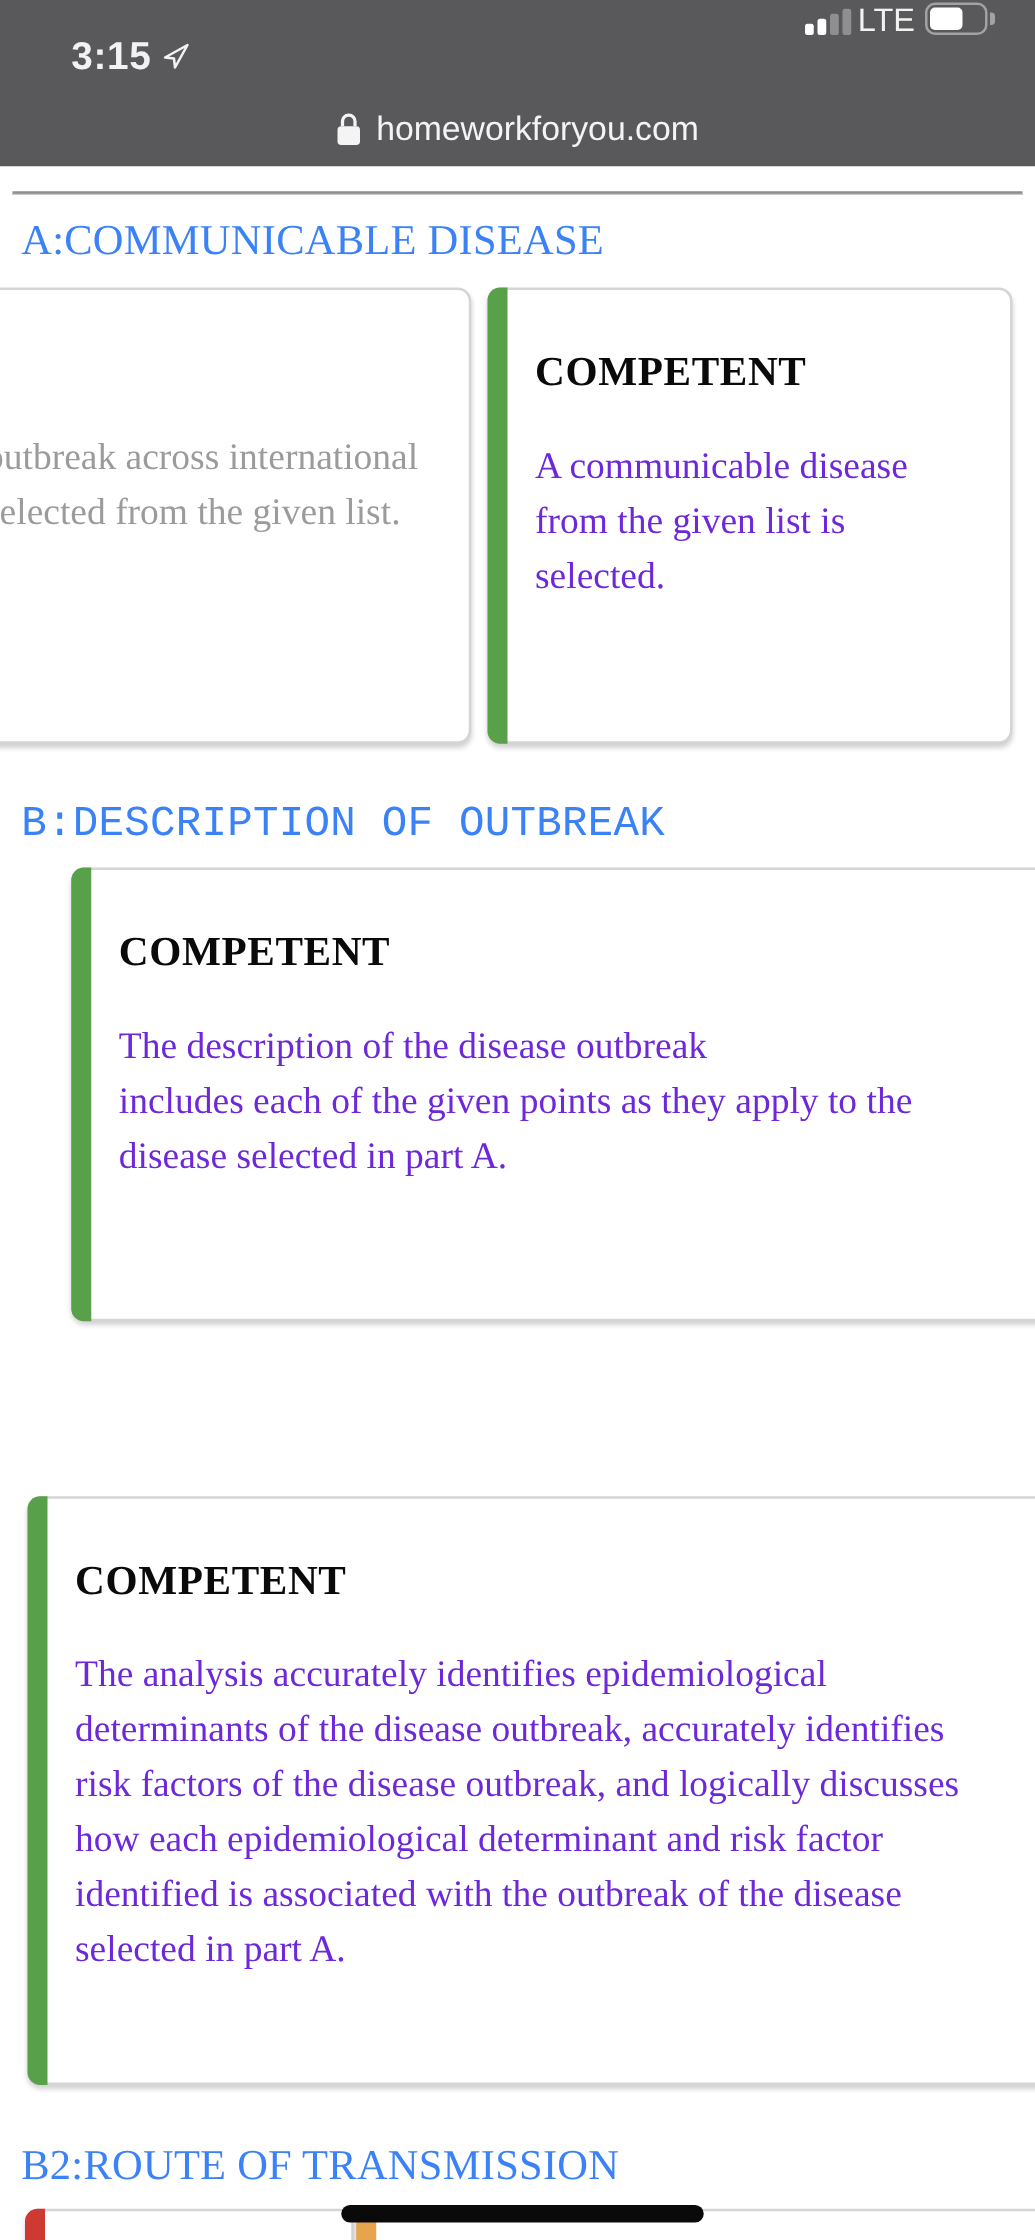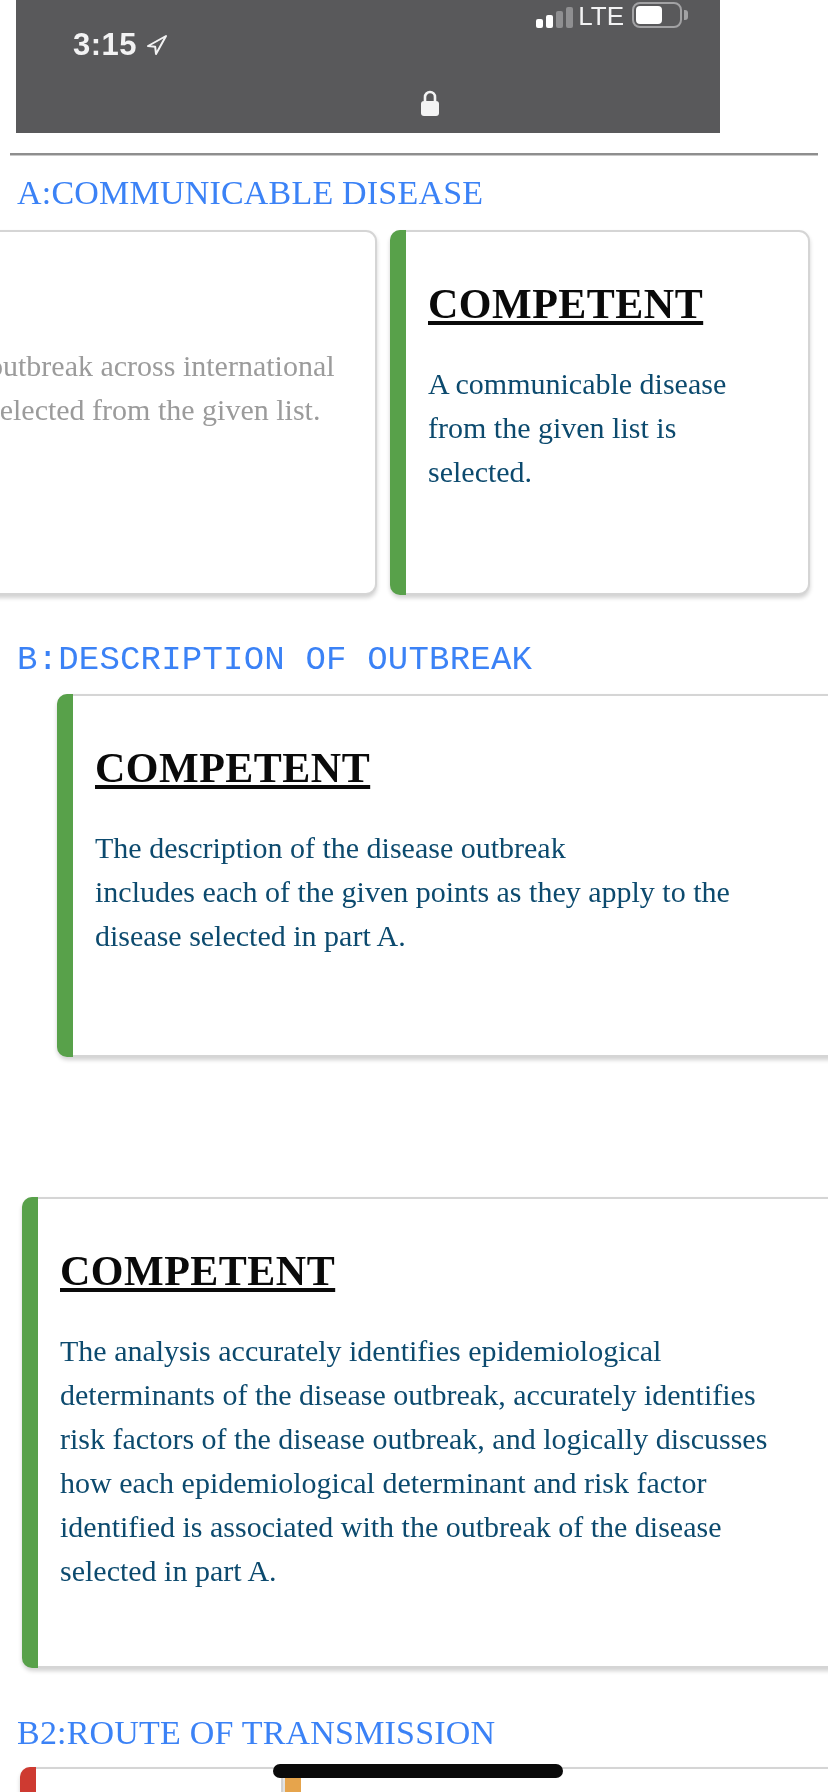--- a/index.html
+++ b/index.html
@@ -4,21 +4,21 @@
 <style>
   * { margin:0; padding:0; box-sizing:border-box; }
   html,body { background:#ffffff; }
   #screen {
     position:relative; width:828px; height:1792px;
     overflow:hidden; background:#ffffff;
     font-family:"Liberation Serif","DejaVu Serif",serif;
   }
   
   .statusbar {
-    position:absolute; left:16px; top:0; width:704px; height:133px;
+    position:absolute; left:0; top:0; width:828px; height:133px;
     background:#59595B; color:#F2F2F3;
     font-family:"Liberation Sans","DejaVu Sans",sans-serif;
   }
   .time {
     position:absolute; left:57px; top:27px;
     font-size:31px; font-weight:600; letter-spacing:.5px;
   }
   .loc-arrow { position:absolute; left:129px; top:33px; }
   .signal { position:absolute; right:140px; top:6px; width:44px; height:22px; }
   .signal i { position:absolute; bottom:0; width:7px; border-radius:2px; background:#8F8F91; }
@@ -55,25 +55,25 @@
   }
   .accent {
     position:absolute; left:-2px; top:-2px; bottom:-2px; width:16px;
     border-radius:10px 0 0 10px;
   }
   .accent.green { background:#58A14A; }
   .accent.red { background:#CE3A31; }
   .accent.orange { background:#E6A44C; }
   .card-title {
     margin:48px 20px 0 36px;
-    font-size:42px; font-weight:bold; color:#0A0A0A; letter-spacing:.5px;text-decoration:underline;
+    font-size:33px; font-weight:bold; color:#0A0A0A; letter-spacing:.5px;
   }
   .card-body {
     margin:34px 20px 0 36px;
-    font-size:30px; line-height:44px; color:#0c4a6e; white-space:pre-line;
+    font-size:30px; line-height:44px; color:#6d28d9; white-space:pre-line;
   }
   .fragment-body {
     position:absolute; left:-14px; top:112px;
     font-size:30px; line-height:44px; color:#9B9B9B; white-space:pre-line;
   }
   .edge-fragment {
     position:absolute; left:-18px; top:818px; width:24px; height:44px; overflow:hidden;
     font-size:30px; line-height:44px; color:#9B9B9B;
   }
   
@@ -102,20 +102,21 @@
     <div class="battery">
       <div class="batt-shell"></div>
       <div class="batt-fill"></div>
       <div class="batt-nub"></div>
     </div>
     <div class="urlrow">
       <svg width="20" height="27" viewBox="0 0 20 27">
         <rect x="1" y="11" width="18" height="15" rx="3" fill="#F4F4F4"></rect>
         <path d="M5 11 V7 a5 5 0 0 1 10 0 V11" fill="none" stroke="#F4F4F4" stroke-width="2.6"></path>
       </svg>
+      <span class="url-text">homeworkforyou.com</span>
     </div>
   </div>
 
   <div class="top-divider"></div>
 
   <div class="sec-heading" style="top:170px;">A:COMMUNICABLE DISEASE</div>
 
   <div class="card" style="left:-420px; top:230px; width:797px; height:365px;">
     <div class="fragment-body" style="left:406px; top:112px;">outbreak across international
 selected from the given list.</div>

